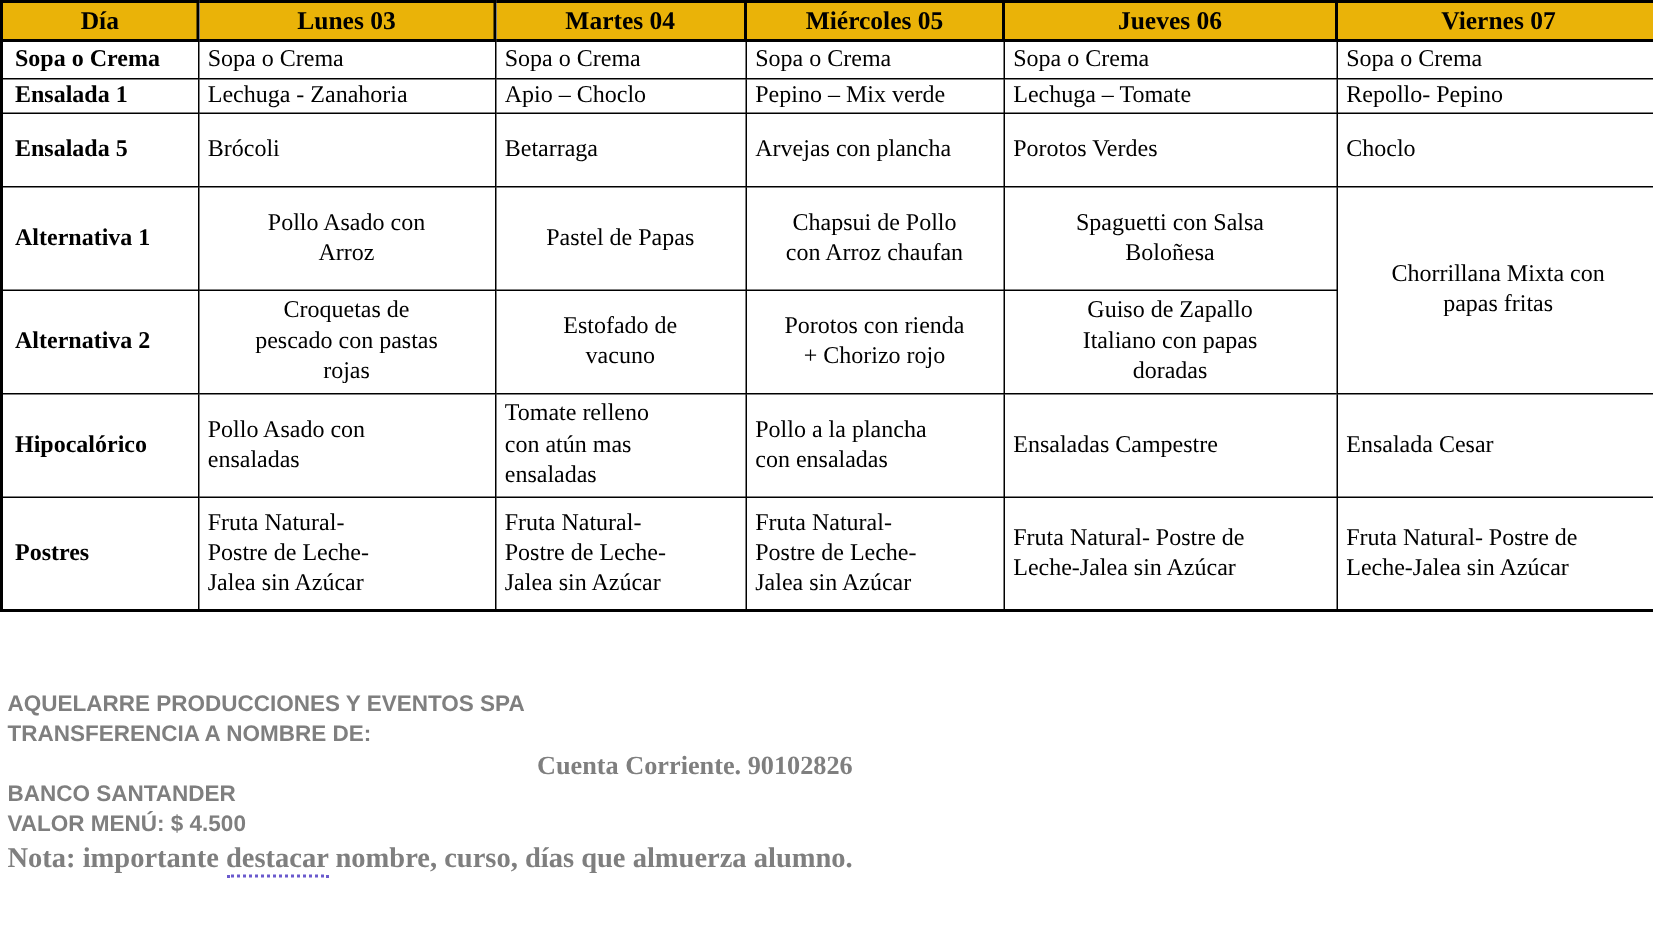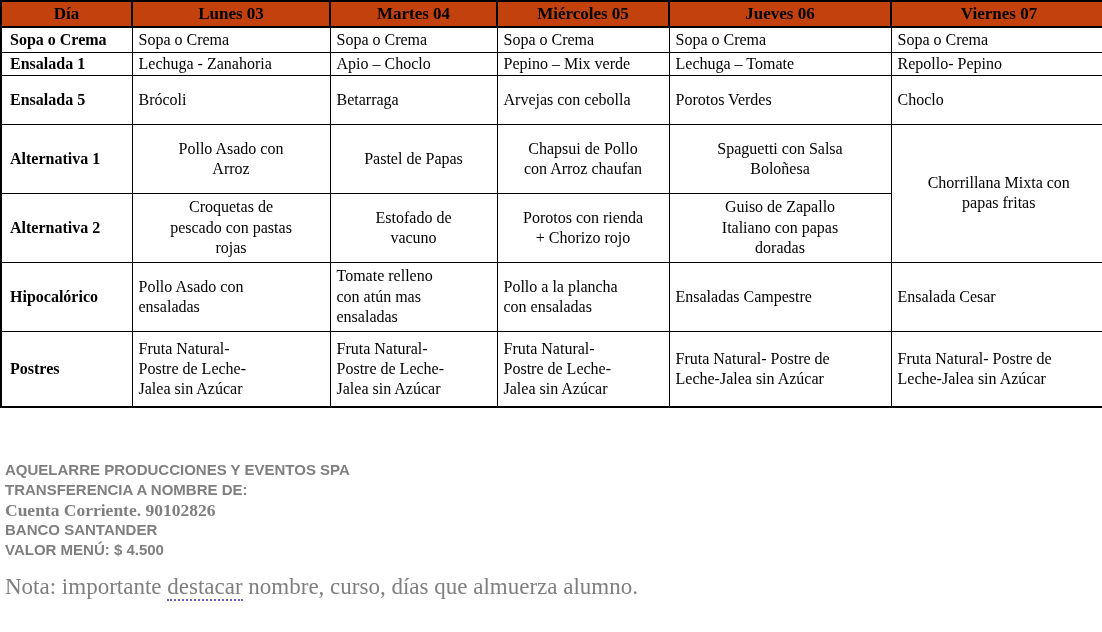--- a/index.html
+++ b/index.html
@@ -4,21 +4,21 @@
 <style>
   * { margin: 0; padding: 0; box-sizing: border-box; }
   html, body { width: 1102px; height: 632px; background: #ffffff; overflow: hidden; }
   body { position: relative; font-family: "Liberation Serif", "DejaVu Serif", serif; color: #000; }
 
   
   .menu-table-wrap { position: absolute; top: 0; left: 0; width: 1102px; overflow: hidden; }
   table.menu { border-collapse: collapse; table-layout: fixed; width: 1106px; border: 2px solid #000; }
   table.menu th, table.menu td { border: 1px solid #000; vertical-align: middle; white-space: pre-line; overflow: hidden; }
   table.menu thead th {
-    background: #c2410c;
+    background: #eab308;
     font-weight: bold; font-size: 17px; text-align: center;
     height: 26px; border-width: 2px;
   }
   table.menu td { font-size: 16px; line-height: 1.26; padding: 1px 6px; text-align: left; margin-left: 40px; }
   table.menu td.row-label { font-weight: bold; padding-left: 8px; }
   tr.align-center td.menu-cell { text-align: center; padding: 1px 3px; }
   tr.r-sopa   { height: 25px; }
   tr.r-ens1   { height: 23px; }
   tr.r-ens2   { height: 49px; }
   tr.r-alt1   { height: 69px; }
@@ -27,25 +27,25 @@
   tr.r-postre { height: 76px; }
 
   
   .footer { position: absolute; left: 5px; top: 460px; color: #7F7F7F; }
   .footer .sans-line {
     font-family: "Liberation Sans", "DejaVu Sans", sans-serif;
     font-weight: bold; font-size: 15px; line-height: 20px;
   }
   .footer .serif-line {
     font-family: "Liberation Serif", "DejaVu Serif", serif;
-    font-weight: bold; font-size: 17.5px; line-height: 20px;
+    font-weight: bold; font-size: 17.5px; line-height: 20px; text-align: right;
   }
   .footer .note-line {
     font-family: "Liberation Serif", "DejaVu Serif", serif;
-    font-weight: normal; font-size: 23px; line-height: 22px; margin-top: 16px;
+    font-weight: bold; font-size: 19px; line-height: 22px; margin-top: 2px;
   }
   .spell-underline { border-bottom: 2px dotted #6A5ACD; }
 </style>
 </head>
 <body>
 
 <div class="menu-table-wrap">
   <table class="menu">
     <colgroup>
       <col style="width:131px">
@@ -79,21 +79,21 @@
         <td class="menu-cell">Lechuga - Zanahoria</td>
         <td class="menu-cell">Apio – Choclo</td>
         <td class="menu-cell">Pepino – Mix verde</td>
         <td class="menu-cell">Lechuga – Tomate</td>
         <td class="menu-cell">Repollo- Pepino</td>
       </tr>
       <tr class="r-ens2">
         <td class="row-label">Ensalada 5</td>
         <td class="menu-cell">Brócoli</td>
         <td class="menu-cell">Betarraga</td>
-        <td class="menu-cell">Arvejas con cebolla</td>
+        <td class="menu-cell">Arvejas con plancha</td>
         <td class="menu-cell">Porotos Verdes</td>
         <td class="menu-cell">Choclo</td>
       </tr>
       <tr class="r-alt1 align-center">
         <td class="row-label">Alternativa 1</td>
         <td class="menu-cell">Pollo Asado con
 Arroz</td>
         <td class="menu-cell">Pastel de Papas</td>
         <td class="menu-cell">Chapsui de Pollo
 con Arroz chaufan</td>

